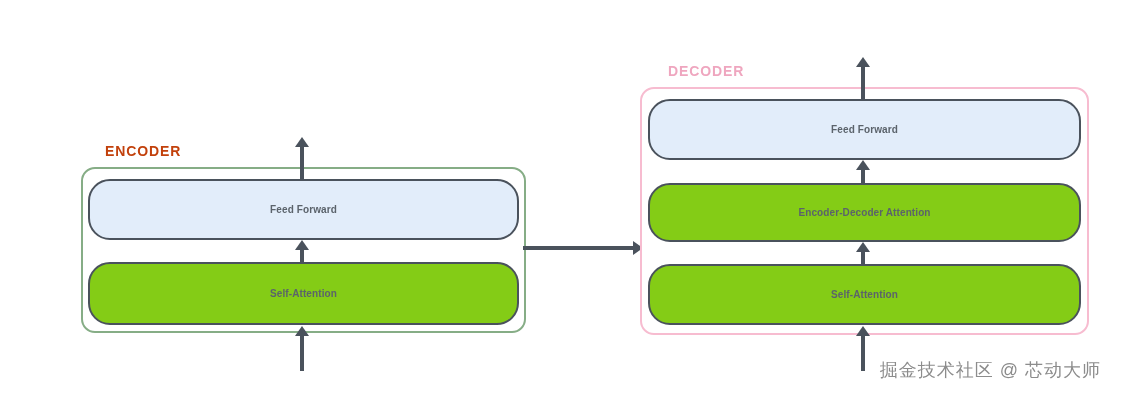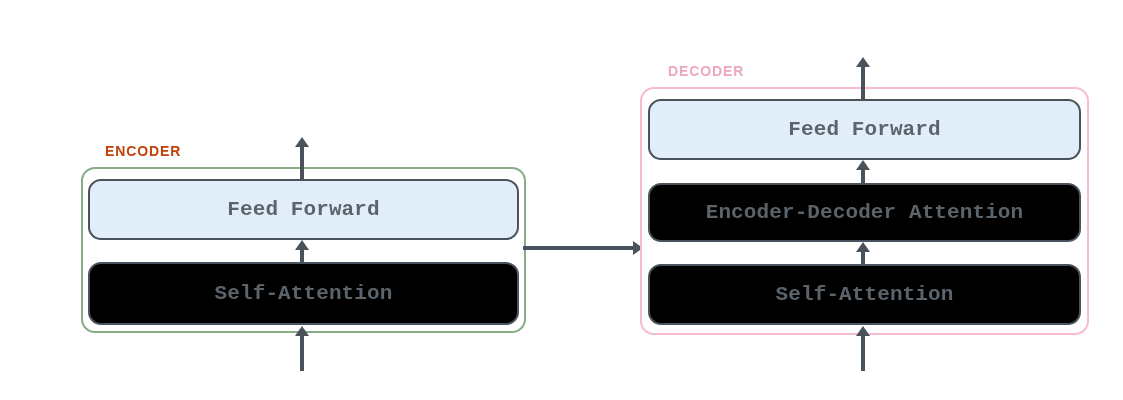--- a/index.html
+++ b/index.html
@@ -56,35 +56,34 @@
     left: 668px;
     top: 63px;
     color: #efa6bf;
   }
 
   
   .block {
     position: absolute;
     box-sizing: border-box;
     border: 2.5px solid #4a525c;
-    border-radius: 13px;
+    border-radius: 22px;
     display: flex;
     align-items: center;
     justify-content: center;
-    font-size: 21px;
+    font-size: 10px;
     font-weight: bold;
     color: #5b636b;
     letter-spacing: 0.1px;
-    font-family: Liberation Mono, monospace;
   }
   .block.blue {
     background: #e2edfa;
   }
   .block.peach {
-    background: #000000;
+    background: #84cc16;
   }
 
   
   .blk-enc-ff {
     left: 88px;  top: 179px;  width: 431px; height: 61px;
   }
   .blk-enc-sa {
     left: 88px;  top: 262px;  width: 431px; height: 63px;
   }
   
@@ -219,14 +218,15 @@
   </div>
   <div class="arrow-v ar-dec-mid2">
     <div class="head"></div>
       <div class="shaft"></div>
   </div>
   <div class="arrow-v ar-dec-in">
     <div class="head"></div>
       <div class="shaft"></div>
   </div>
 
+  <div class="watermark">掘金技术社区 @ 芯动大师</div>
 
 </div>
 
 </body></html>

